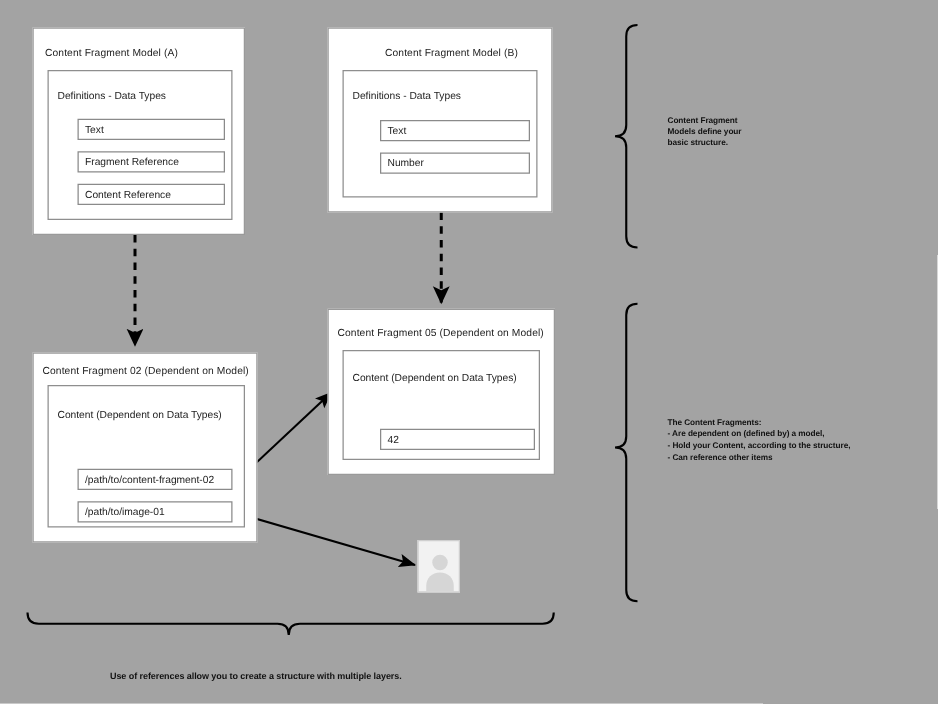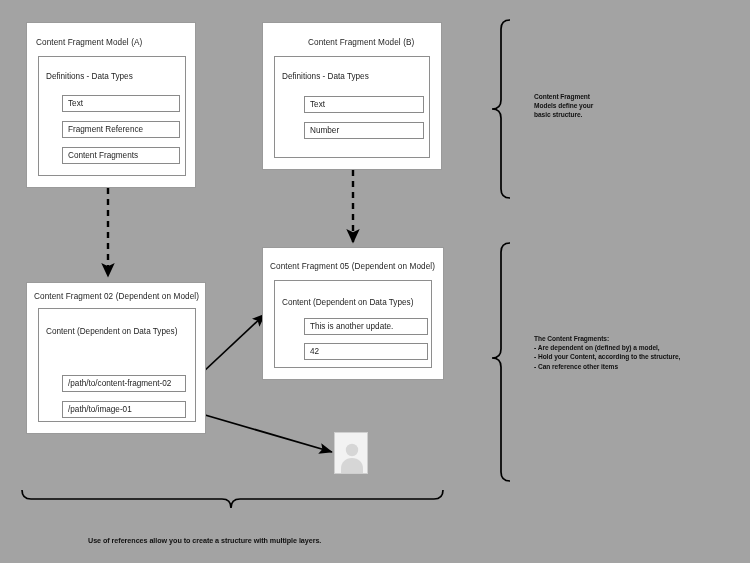--- a/index.html
+++ b/index.html
@@ -126,41 +126,40 @@
     <path fill="none" stroke="#000000" stroke-width="1.7" d="M22,490 q0,9 9,9 L222,499 q9,0 9,9 q0,-9 9,-9 L434,499 q9,0 9,-9"></path>
   </svg>
 
   <div class="outer-box" style="left:26px; top:22px; width:170px; height:166px;">
   </div>
   <div class="box-title" style="left:36px; top:38px;">Content Fragment Model (A)</div>
   <div class="inner-box" style="left:38px; top:56px; width:148px; height:120px;"></div>
   <div class="inner-title" style="left:46px; top:72px;">Definitions - Data Types</div>
   <div class="field" style="left:62px; top:95px; width:118px; height:17px;">Text</div>
   <div class="field" style="left:62px; top:121px; width:118px; height:17px;">Fragment Reference</div>
-  <div class="field" style="left:62px; top:147px; width:118px; height:17px;">Content Fragments</div>
+  <div class="field" style="left:62px; top:147px; width:118px; height:17px;">Content Reference</div>
 
   <div class="outer-box" style="left:262px; top:22px; width:180px; height:148px;"></div>
   <div class="box-title" style="left:272px; top:38px;margin-left:36px;">Content Fragment Model (B)</div>
   <div class="inner-box" style="left:274px; top:56px; width:156px; height:102px;"></div>
   <div class="inner-title" style="left:282px; top:72px;">Definitions - Data Types</div>
   <div class="field" style="left:304px; top:96px; width:120px; height:17px;">Text</div>
   <div class="field" style="left:304px; top:122px; width:120px; height:17px;">Number</div>
 
   <div class="outer-box" style="left:26px; top:282px; width:180px; height:152px;"></div>
   <div class="box-title" style="left:34px; top:292px;">Content Fragment  02 (Dependent on Model)</div>
   <div class="inner-box" style="left:38px; top:308px; width:158px; height:114px;"></div>
   <div class="inner-title" style="left:46px; top:327px;">Content (Dependent on Data Types)</div>
   <div class="field" style="left:62px; top:375px; width:124px; height:17px;">/path/to/content-fragment-02</div>
   <div class="field" style="left:62px; top:401px; width:124px; height:17px;">/path/to/image-01</div>
 
   <div class="outer-box" style="left:262px; top:247px; width:182px; height:133px;"></div>
   <div class="box-title" style="left:270px; top:262px;">Content Fragment 05 (Dependent on Model)</div>
   <div class="inner-box" style="left:274px; top:280px; width:158px; height:88px;"></div>
   <div class="inner-title" style="left:282px; top:298px;">Content  (Dependent on Data Types)</div>
-  <div class="field" style="left:304px; top:318px; width:124px; height:17px;">This is another update.</div>
   <div class="field" style="left:304px; top:343px; width:124px; height:17px;">42</div>
 
   <div class="avatar-box" style="left:334px; top:432px; width:34px; height:42px;">
     <svg viewBox="0 0 34 42" width="34" height="42">
       <circle cx="17" cy="17" r="6.2" fill="#d6d6d6"></circle>
       <path d="M17 25 C10.5 25 6 29.5 6 35.5 L6 40 L28 40 L28 35.5 C28 29.5 23.5 25 17 25 z" fill="#d6d6d6"></path>
     </svg>
   </div>
 
   <div class="annotation" style="left:534px; top:92px;">Content Fragment

